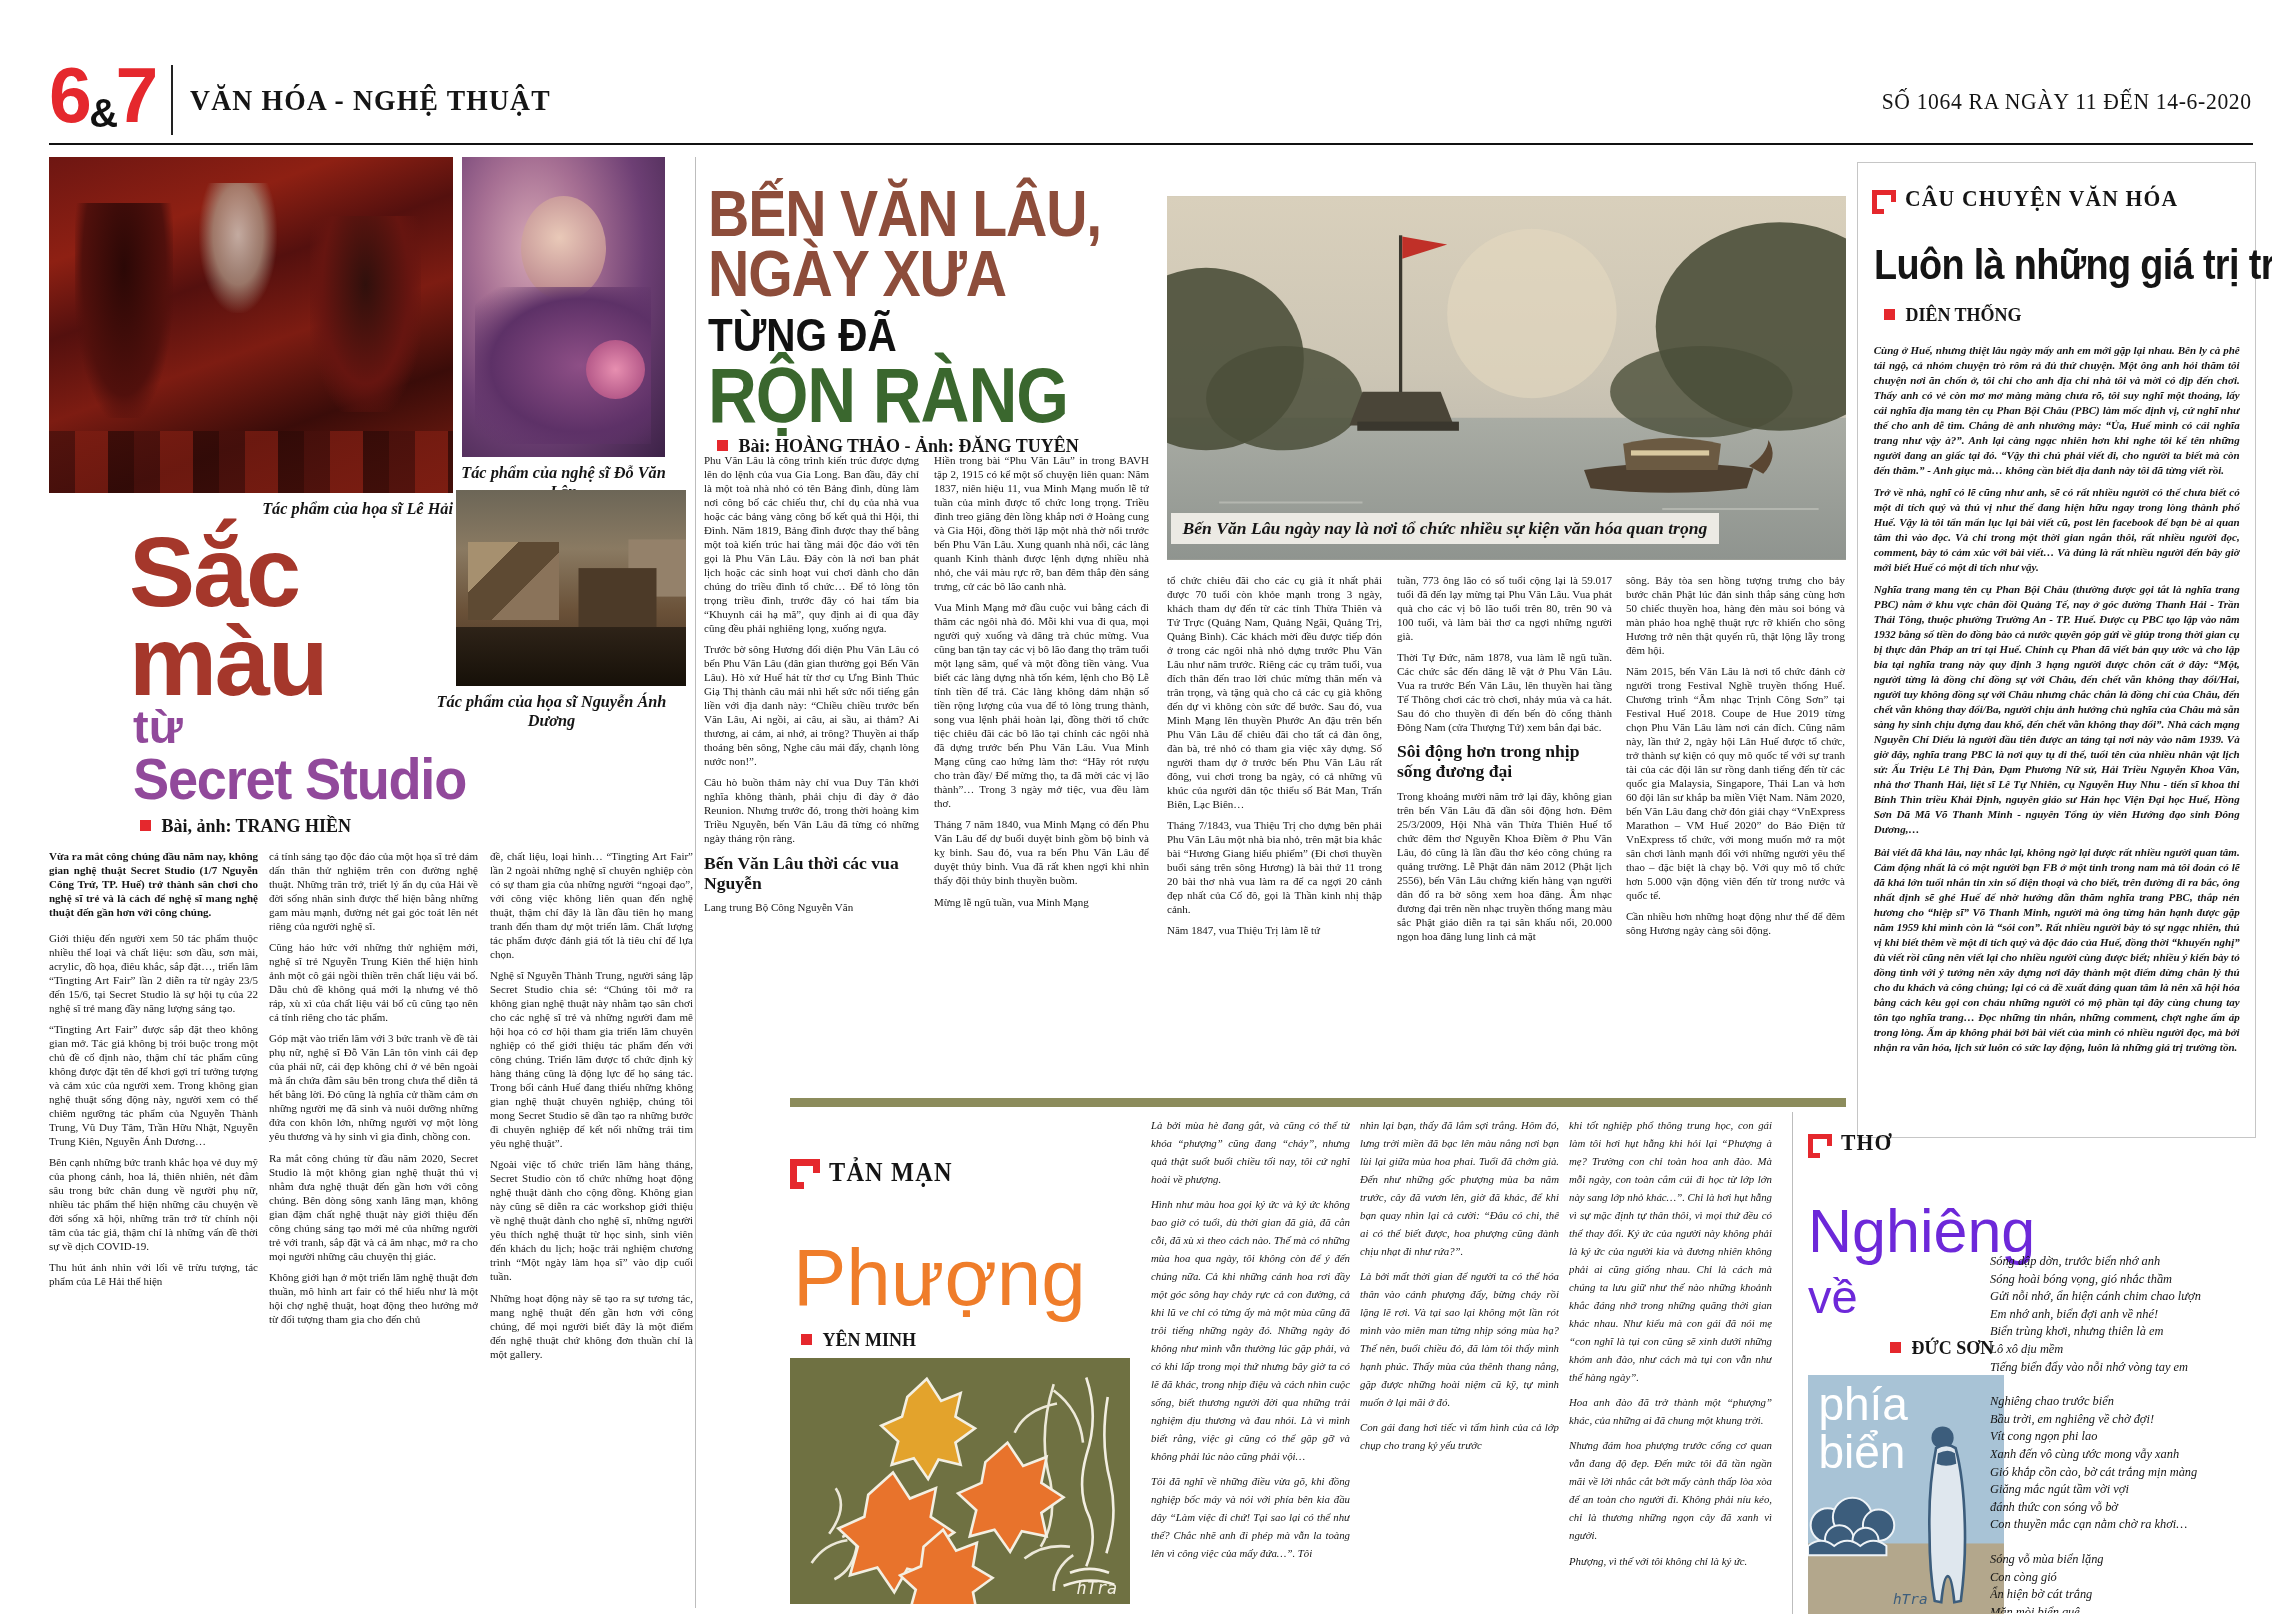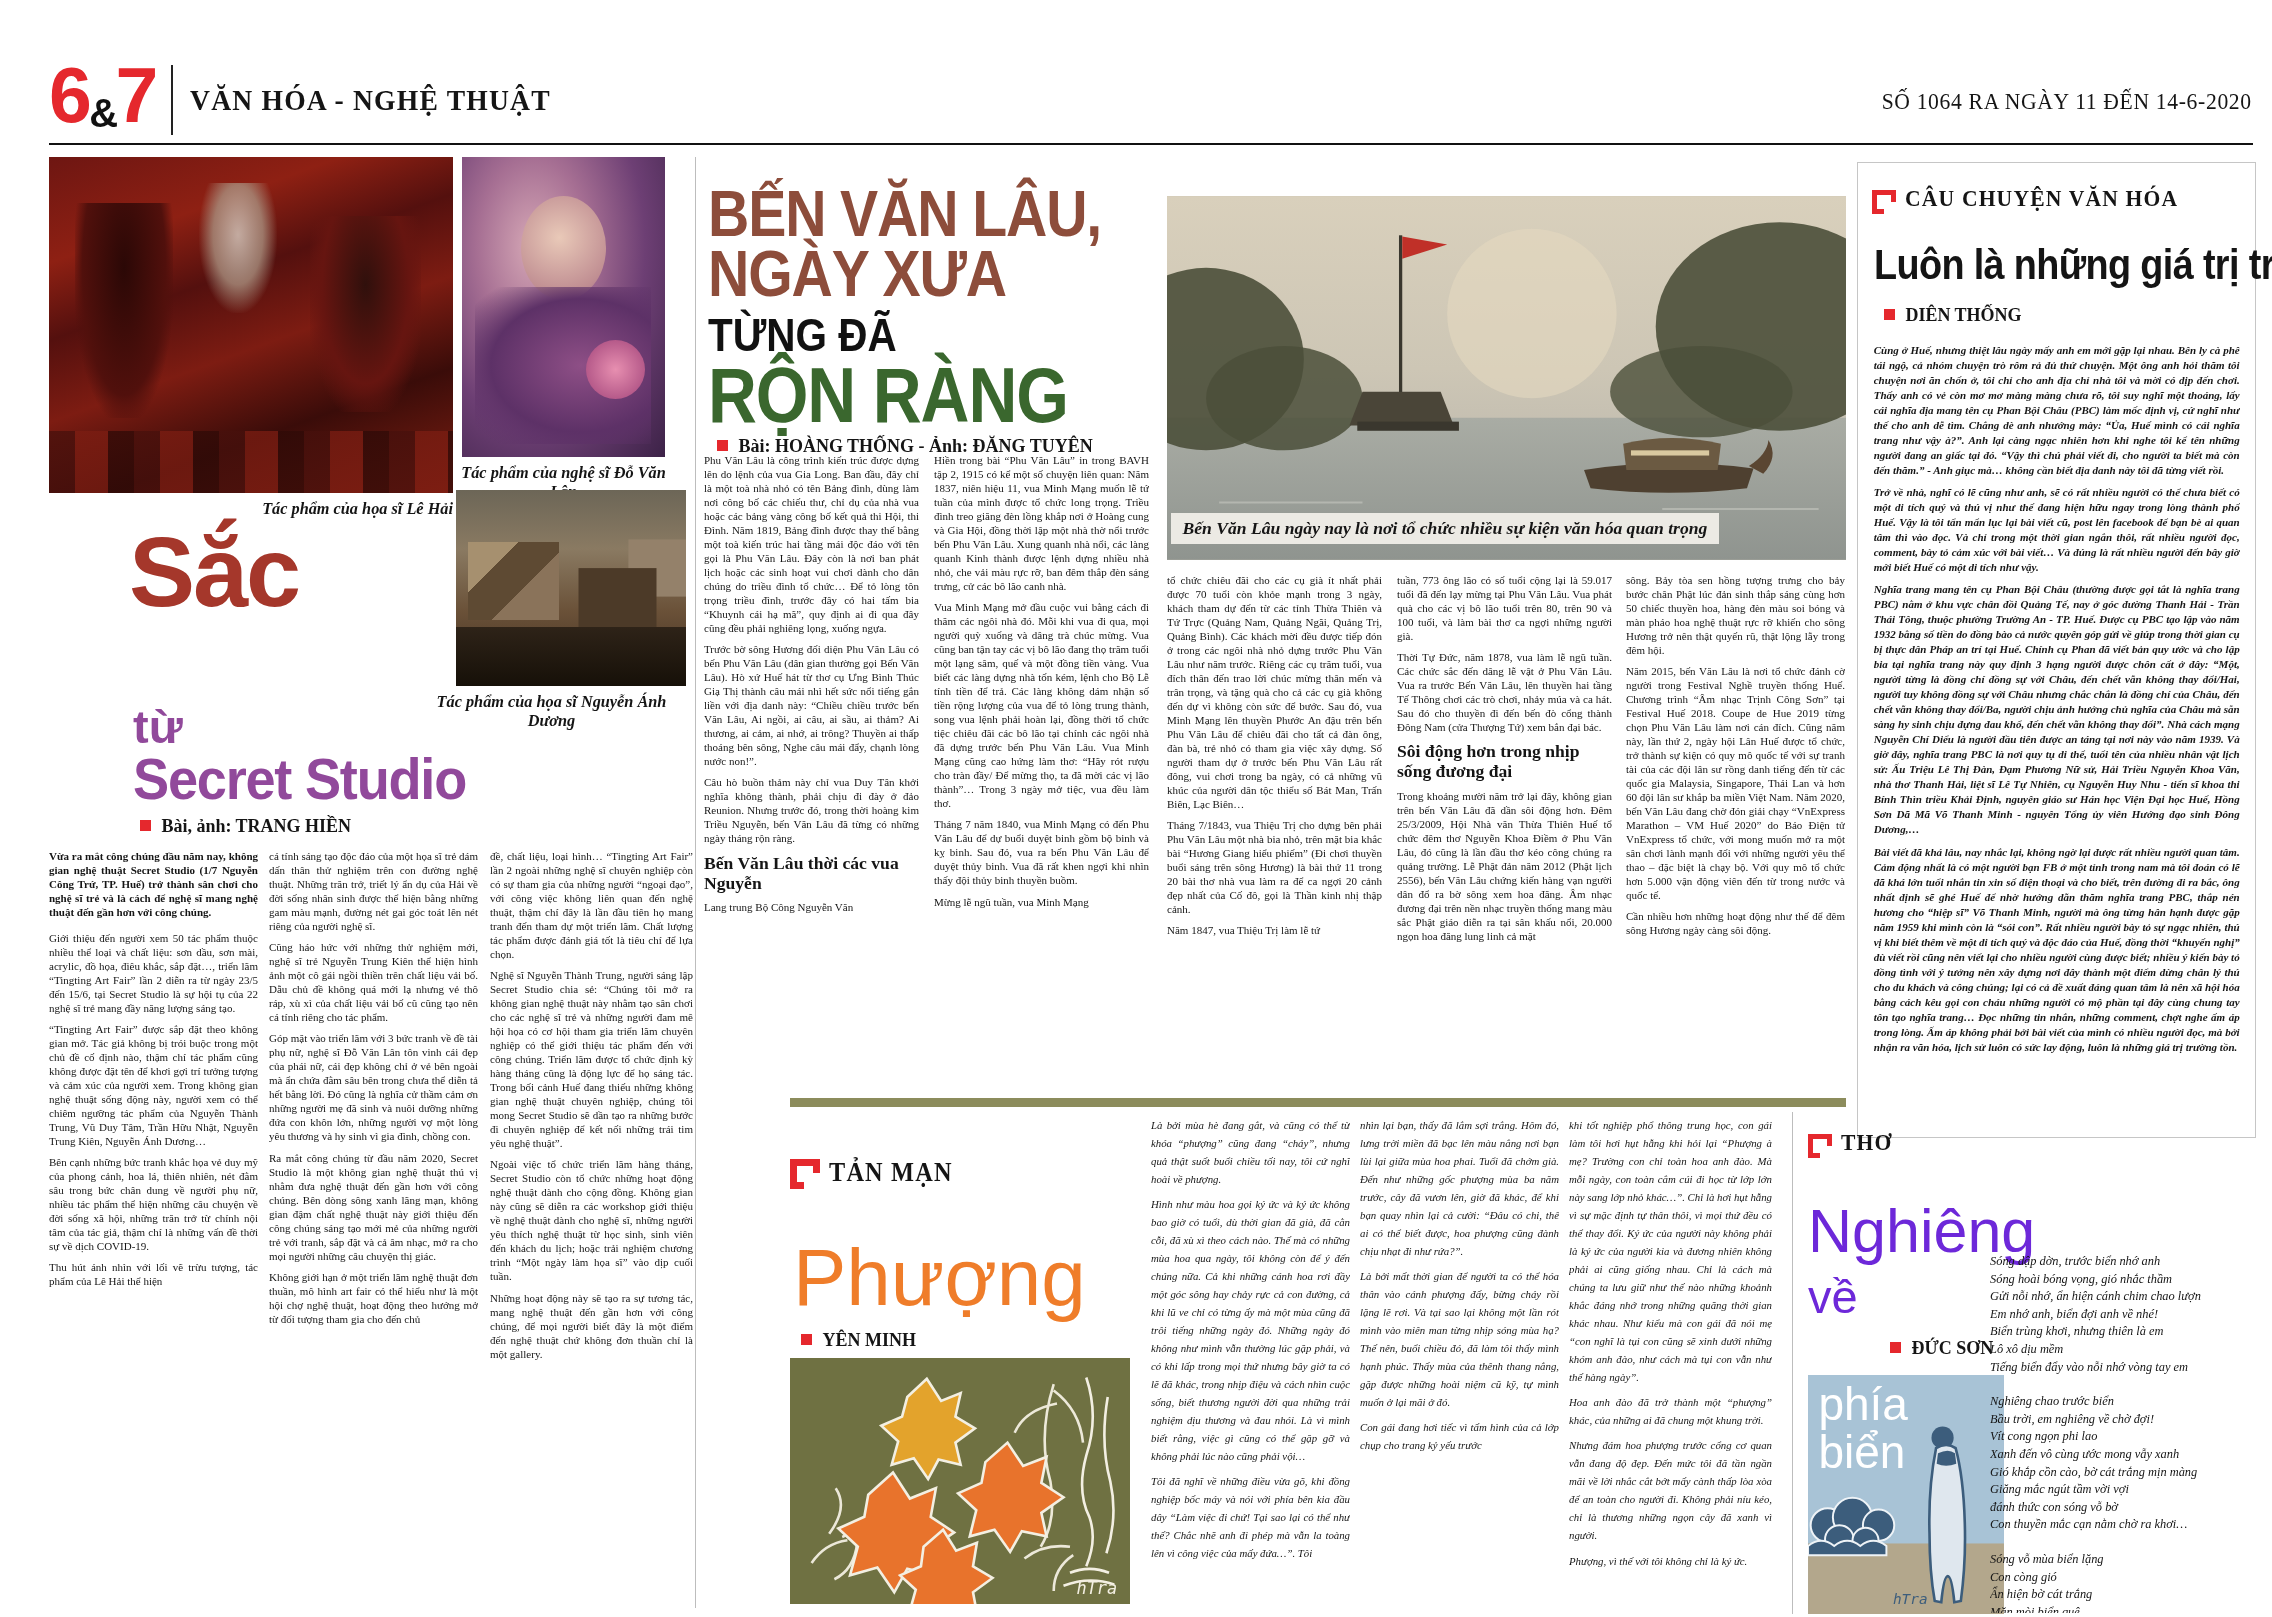--- a/index.html
+++ b/index.html
@@ -98,20 +98,21 @@
 
   <div class="img" style="left:456px;top:490px;width:230px;height:196px;
        background:linear-gradient(180deg,#6c6657 0%,#8a7a62 30%,#6a5138 62%,#3f2e20 100%);">
     <div style="position:absolute;left:11.7px;top:52px;width:91px;height:78px;background:linear-gradient(135deg,#a6906f 0 30%,#5e4a33 30% 60%,#8a735a 60%);box-shadow:104px 19.6px 0 -6.5px #4c3a28, 150px -13px 0 -10.4px #94816a;"></div>
     <div style="position:absolute;left:0;top:137px;width:230px;height:59px;background:linear-gradient(180deg,#2e2318,#161008);"></div>
   </div>
   <div class="cap" style="left:417px;top:693px;width:269px;text-align:center;">Tác phẩm của họa sĩ Nguyễn Ánh Dương</div>
 
   <div class="t-sac">
     <div>Sắc</div>
+    <div>màu</div>
   </div>
   <div class="t-tu">từ</div>
   <div class="t-secret">Secret Studio</div>
   <div class="byline" style="position:absolute;left:140px;top:816px;"><span class="redsq"></span><span>Bài, ảnh: TRANG HIỀN</span></div>
 
   <div class="col body17 dropcap" style="left:49px;top:849px;width:209px;height:753px;">
     <p class="lead">Vừa ra mắt công chúng đầu năm nay, không gian nghệ thuật Secret Studio (1/7 Nguyễn Công Trứ, TP. Huế) trở thành sân chơi cho nghệ sĩ trẻ và là cách để nghệ sĩ mang nghệ thuật đến gần hơn với công chúng.</p>
     <span><p class="dc">Giới thiệu đến người xem 50 tác phẩm thuộc nhiều thể loại và chất liệu: sơn dầu, sơn mài, acrylic, đồ họa, điêu khắc, sắp đặt…, triển lãm “Tingting Art Fair” lần 2 diễn ra từ ngày 23/5 đến 15/6, tại Secret Studio là sự hội tụ của 22 nghệ sĩ trẻ mang đầy năng lượng sáng tạo.</p><p>“Tingting Art Fair” được sắp đặt theo không gian mở. Tác giả không bị trói buộc trong một chủ đề cố định nào, thậm chí tác phẩm cũng không được đặt tên để khơi gợi trí tưởng tượng và cảm xúc của người xem. Trong không gian nghệ thuật sống động này, người xem có thể chiêm ngưỡng tác phẩm của Nguyễn Thành Trung, Vũ Duy Tâm, Trần Hữu Nhật, Nguyễn Trung Kiên, Nguyễn Ánh Dương…</p><p>Bên cạnh những bức tranh khắc họa vẻ duy mỹ của phong cảnh, hoa lá, thiên nhiên, nét đằm sâu trong bức chân dung về người phụ nữ, nhiều tác phẩm thể hiện những câu chuyện về đời sống xã hội, những trăn trở từ chính nội tâm của tác giả, thậm chí là những vấn đề thời sự về dịch COVID-19.</p><p>Thu hút ánh nhìn với lối vẽ trừu tượng, tác phẩm của Lê Hải thể hiện</p></span>
   </div>
   <div class="col body17" style="left:269px;top:849px;width:209px;height:753px;">
@@ -120,21 +121,21 @@
   <div class="col body17" style="left:490px;top:849px;width:203px;height:753px;">
     <span><p>đề, chất liệu, loại hình… “Tingting Art Fair” lần 2 ngoài những nghệ sĩ chuyên nghiệp còn có sự tham gia của những người “ngoại đạo”, với công việc không liên quan đến nghệ thuật, thậm chí đây là lần đầu tiên họ mang tranh đến tham dự một triển lãm. Chất lượng tác phẩm được đánh giá tốt là tiêu chí để lựa chọn.</p><p>Nghệ sĩ Nguyễn Thành Trung, người sáng lập Secret Studio chia sẻ: “Chúng tôi mở ra không gian nghệ thuật này nhằm tạo sân chơi cho các nghệ sĩ trẻ và những người đam mê hội họa có cơ hội tham gia triển lãm chuyên nghiệp có thể giới thiệu tác phẩm đến với công chúng. Triển lãm được tổ chức định kỳ hàng tháng cũng là động lực để họ sáng tác. Trong bối cảnh Huế đang thiếu những không gian nghệ thuật chuyên nghiệp, chúng tôi mong Secret Studio sẽ dần tạo ra những bước đi chuyên nghiệp để kết nối những trái tim yêu nghệ thuật”.</p><p>Ngoài việc tổ chức triển lãm hàng tháng, Secret Studio còn tổ chức những hoạt động nghệ thuật dành cho cộng đồng. Không gian này cũng sẽ diễn ra các workshop giới thiệu về nghệ thuật dành cho nghệ sĩ, những người yêu thích nghệ thuật từ học sinh, sinh viên đến khách du lịch; hoặc trải nghiệm chương trình “Một ngày làm họa sĩ” vào dịp cuối tuần.</p><p>Những hoạt động này sẽ tạo ra sự tương tác, mang nghệ thuật đến gần hơn với công chúng, để mọi người biết đây là một điểm đến nghệ thuật chứ không đơn thuần chỉ là một gallery.</p></span>
   </div>
 
   <div class="t-ben1">
     <div>BẾN VĂN LÂU,</div>
     <div>NGÀY XƯA</div>
   </div>
   <div class="t-ben2">TỪNG ĐÃ</div>
   <div class="t-ben3">RỘN RÀNG</div>
-  <div class="byline m-byline"><span class="redsq"></span><span>Bài: HOÀNG THỐNG - Ảnh: ĐĂNG TUYÊN</span></div>
+  <div class="byline m-byline"><span class="redsq"></span><span>Bài: HOÀNG THẢO - Ảnh: ĐĂNG TUYÊN</span></div>
 
   <div class="img" style="left:1167px;top:196px;width:679px;height:364px;background:#c9c2b2;">
     <svg width="679" height="364" viewBox="0 0 1042 558">
       <defs>
         <linearGradient id="sky" x1="0" y1="0" x2="0" y2="1">
           <stop offset="0" stop-color="#d9d0bc"></stop>
             <stop offset=".7" stop-color="#cdc6b5"></stop>
             <stop offset="1" stop-color="#c2bdb0"></stop>
         </linearGradient>
         <linearGradient id="wat" x1="0" y1="0" x2="0" y2="1">

